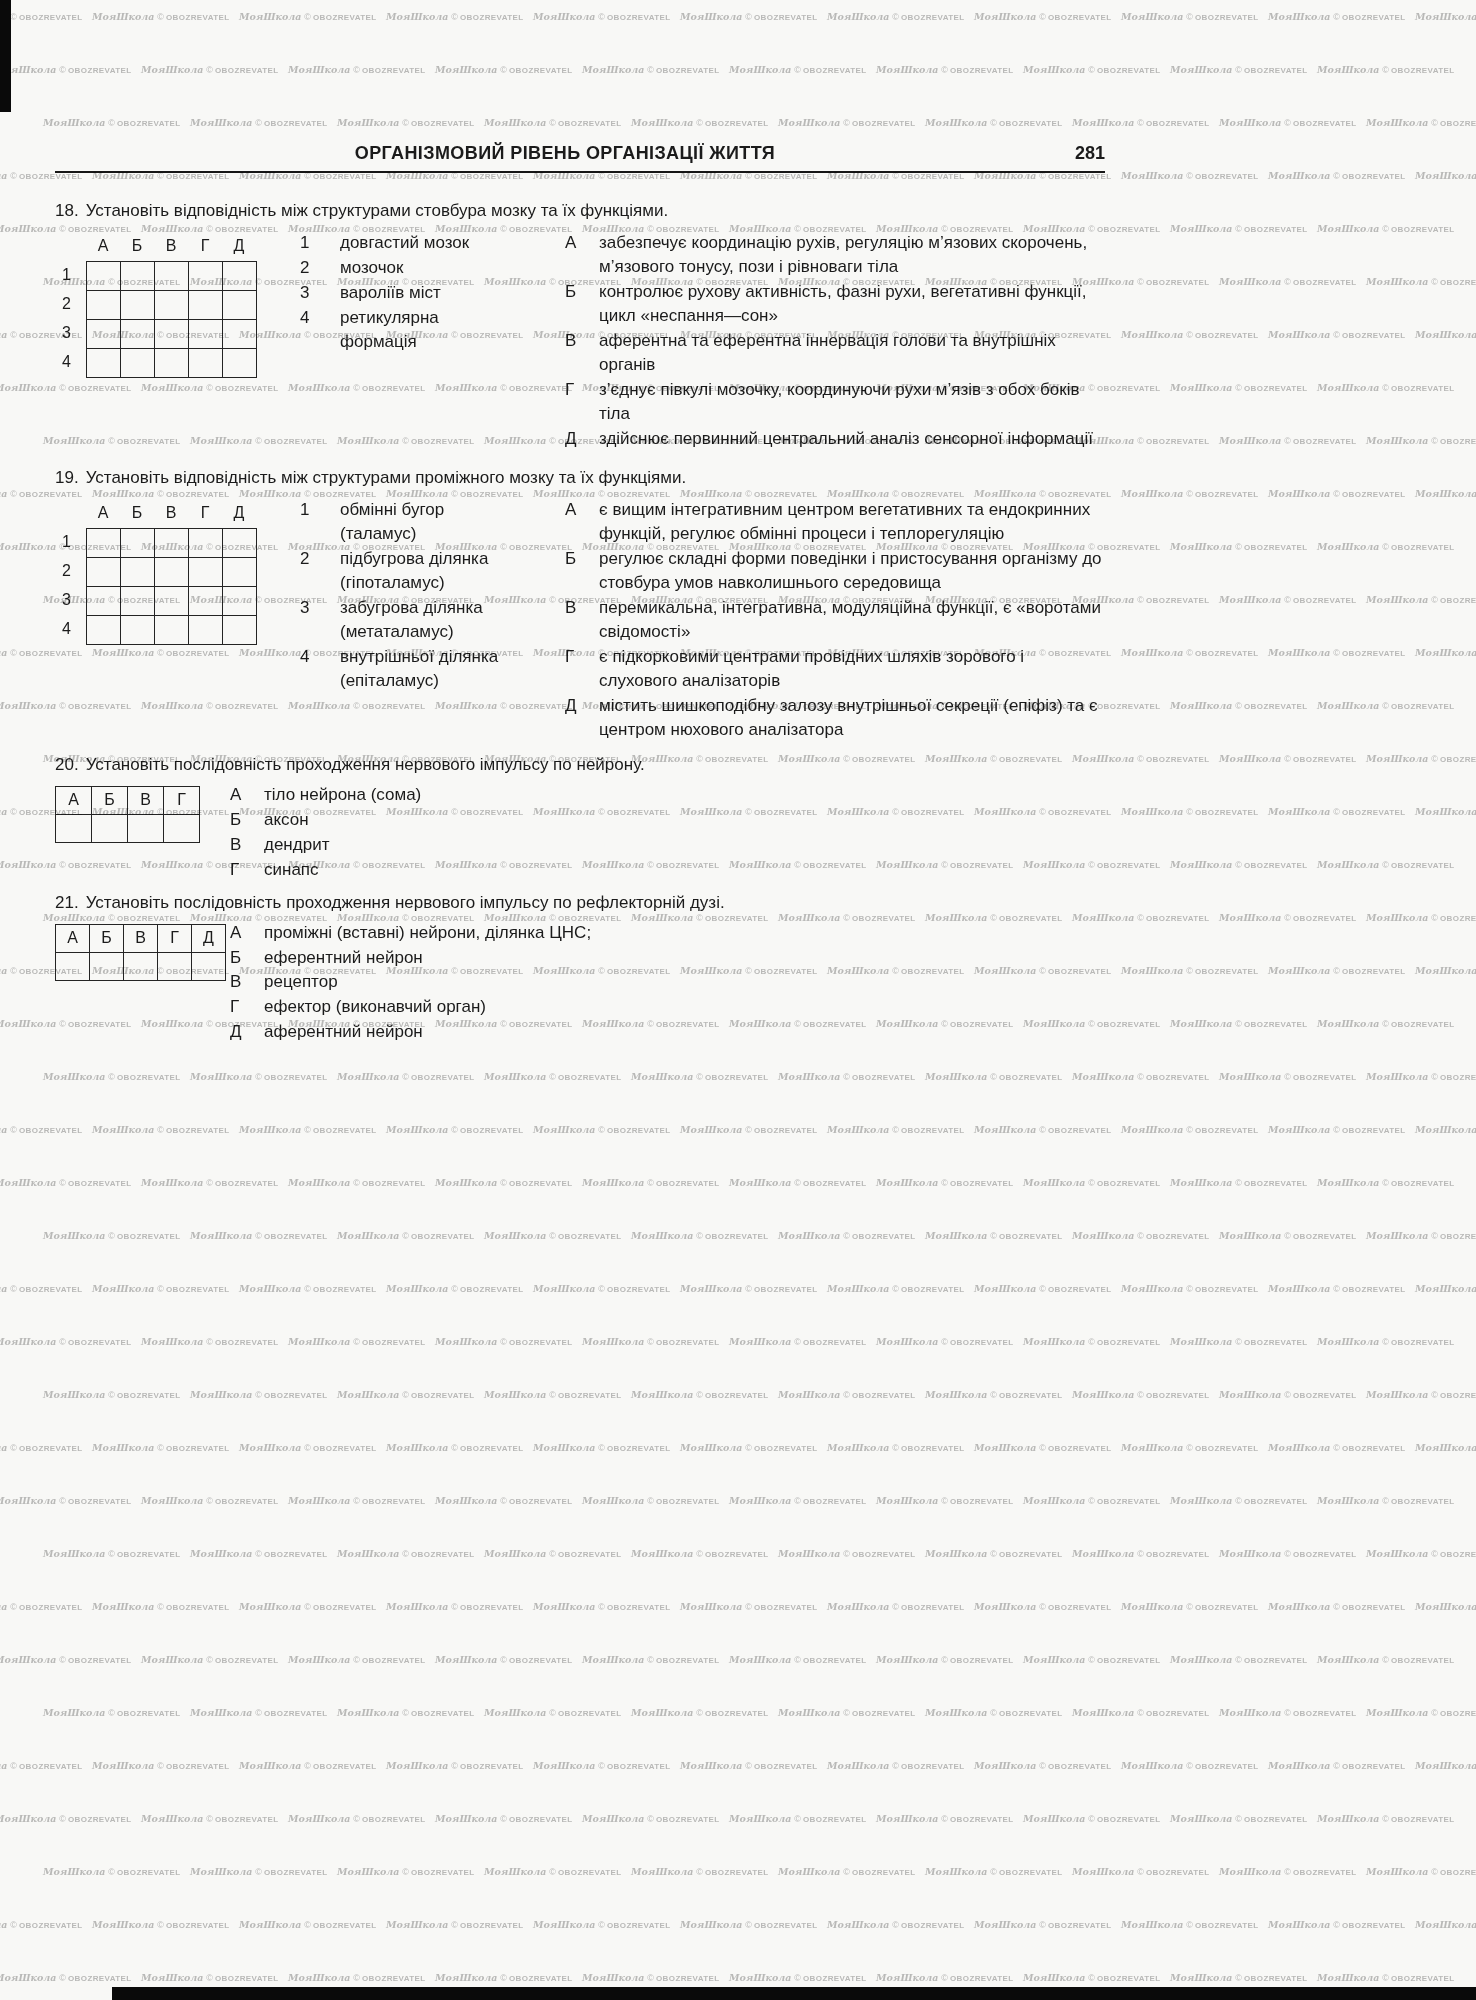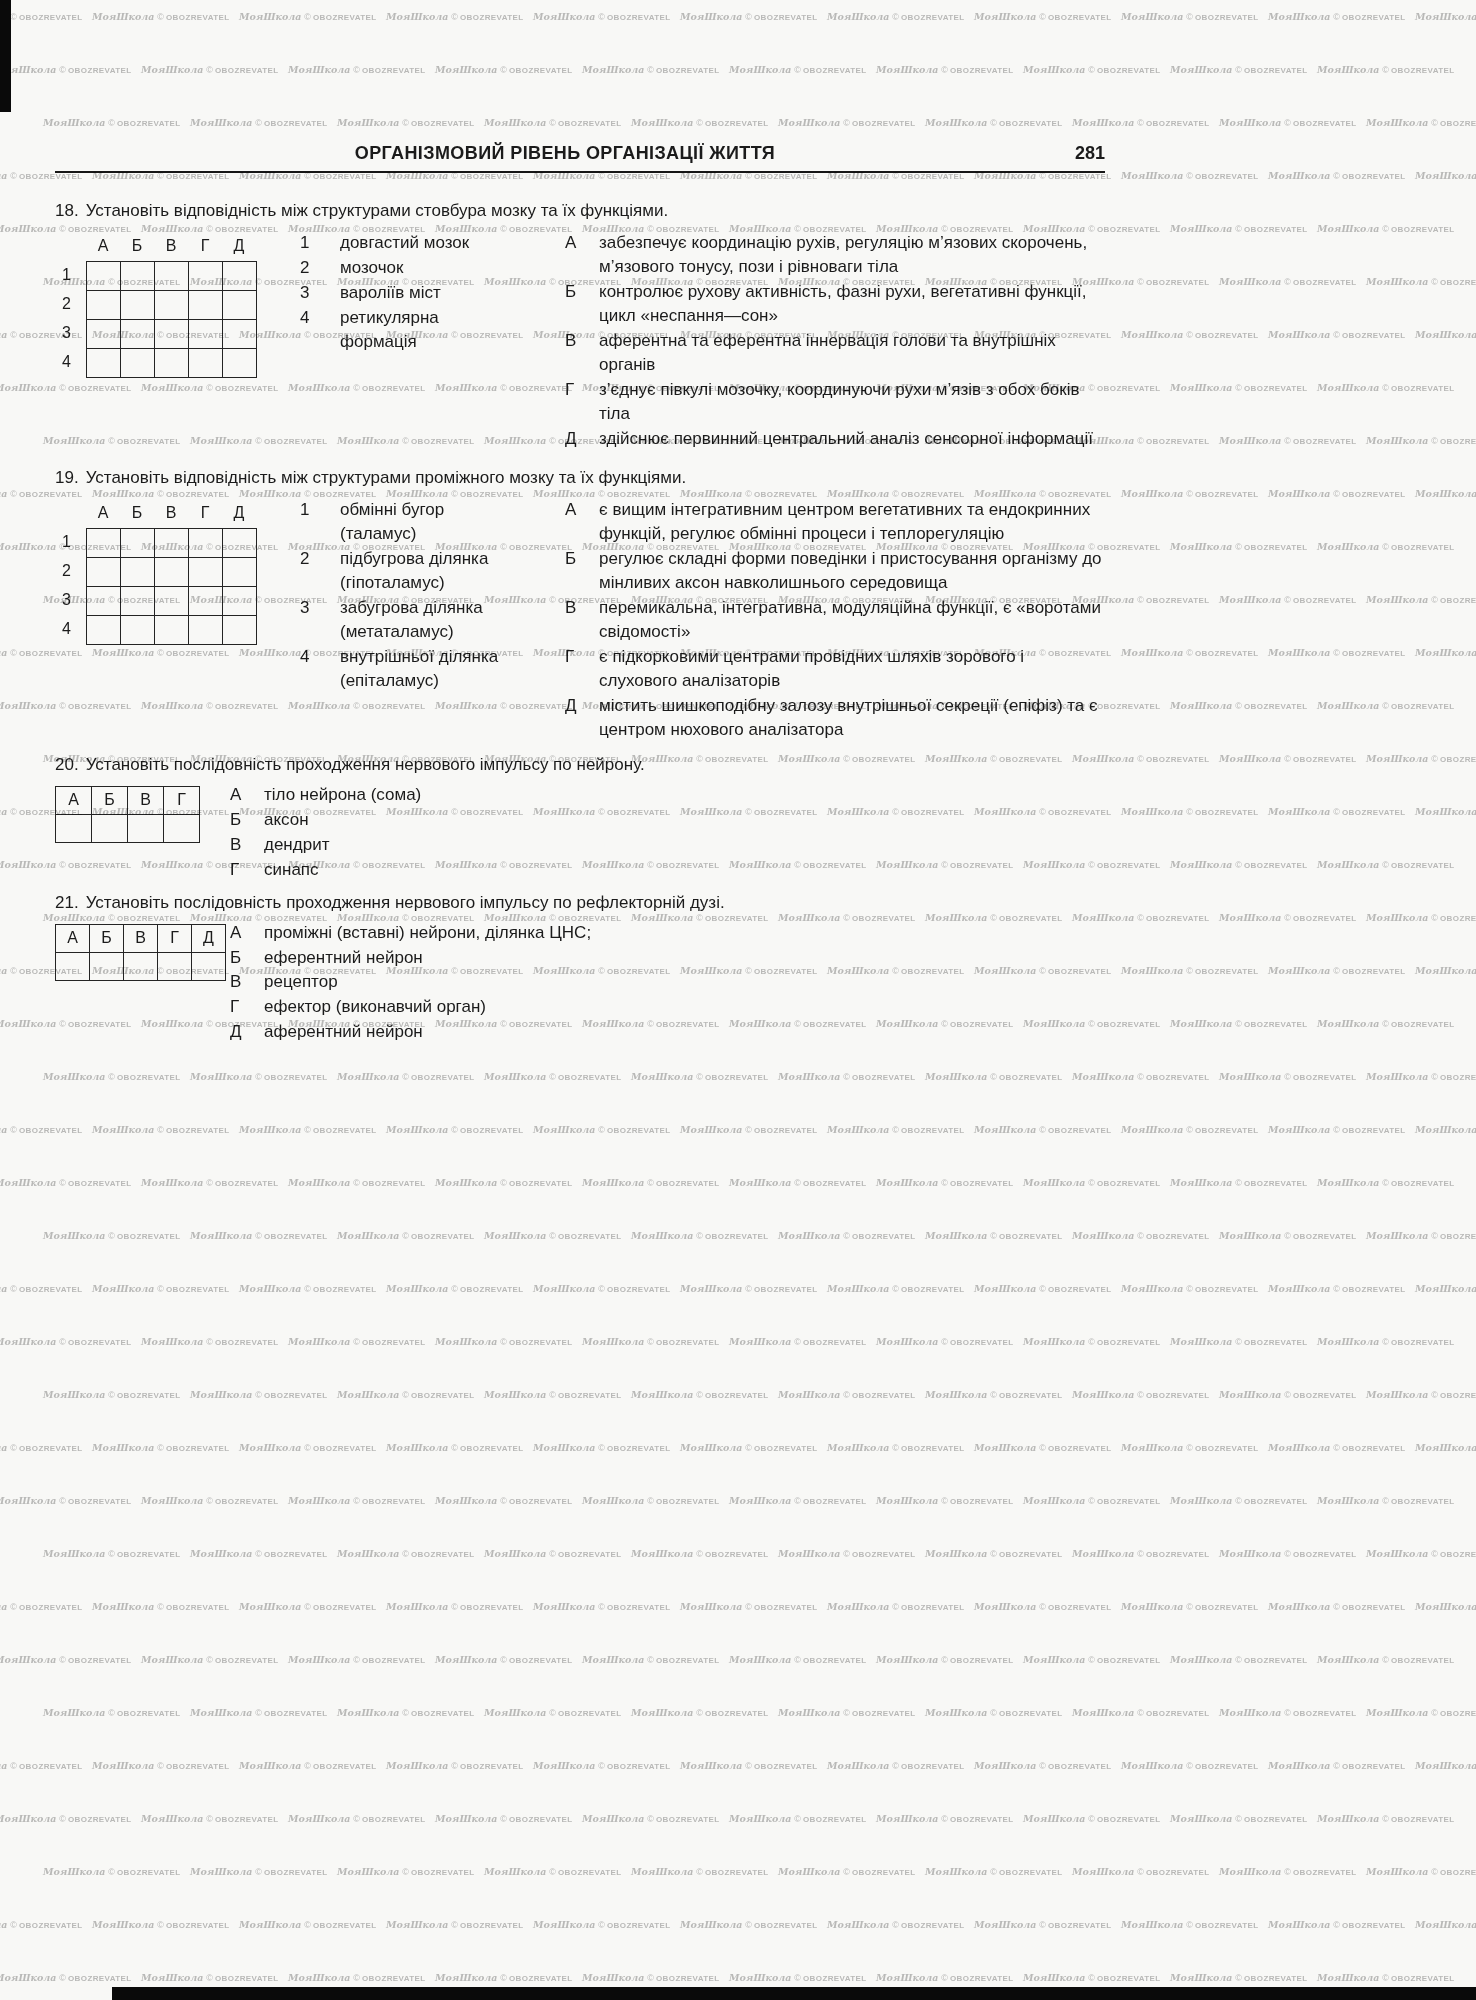--- a/index.html
+++ b/index.html
@@ -633,21 +633,21 @@
           <span class="item-text">внутрішньої ділянка (епіталамус)</span>
         </div>
       </div>
       <div class="col-opts">
         <div class="opt">
           <span class="opt-letter">А</span>
           <span class="opt-text">є вищим інтегративним центром вегетативних та ендокринних функцій, регулює обмінні процеси і теплорегуляцію</span>
         </div>
         <div class="opt">
           <span class="opt-letter">Б</span>
-          <span class="opt-text">регулює складні форми поведінки і пристосування організму до мінливих аксон навколишнього середовища</span>
+          <span class="opt-text">регулює складні форми поведінки і пристосування організму до стовбура умов навколишнього середовища</span>
         </div>
         <div class="opt">
           <span class="opt-letter">В</span>
           <span class="opt-text">перемикальна, інтегративна, модуляційна функції, є «воротами свідомості»</span>
         </div>
         <div class="opt">
           <span class="opt-letter">Г</span>
           <span class="opt-text">є підкорковими центрами провідних шляхів зорового і слухового аналізаторів</span>
         </div>
         <div class="opt">

